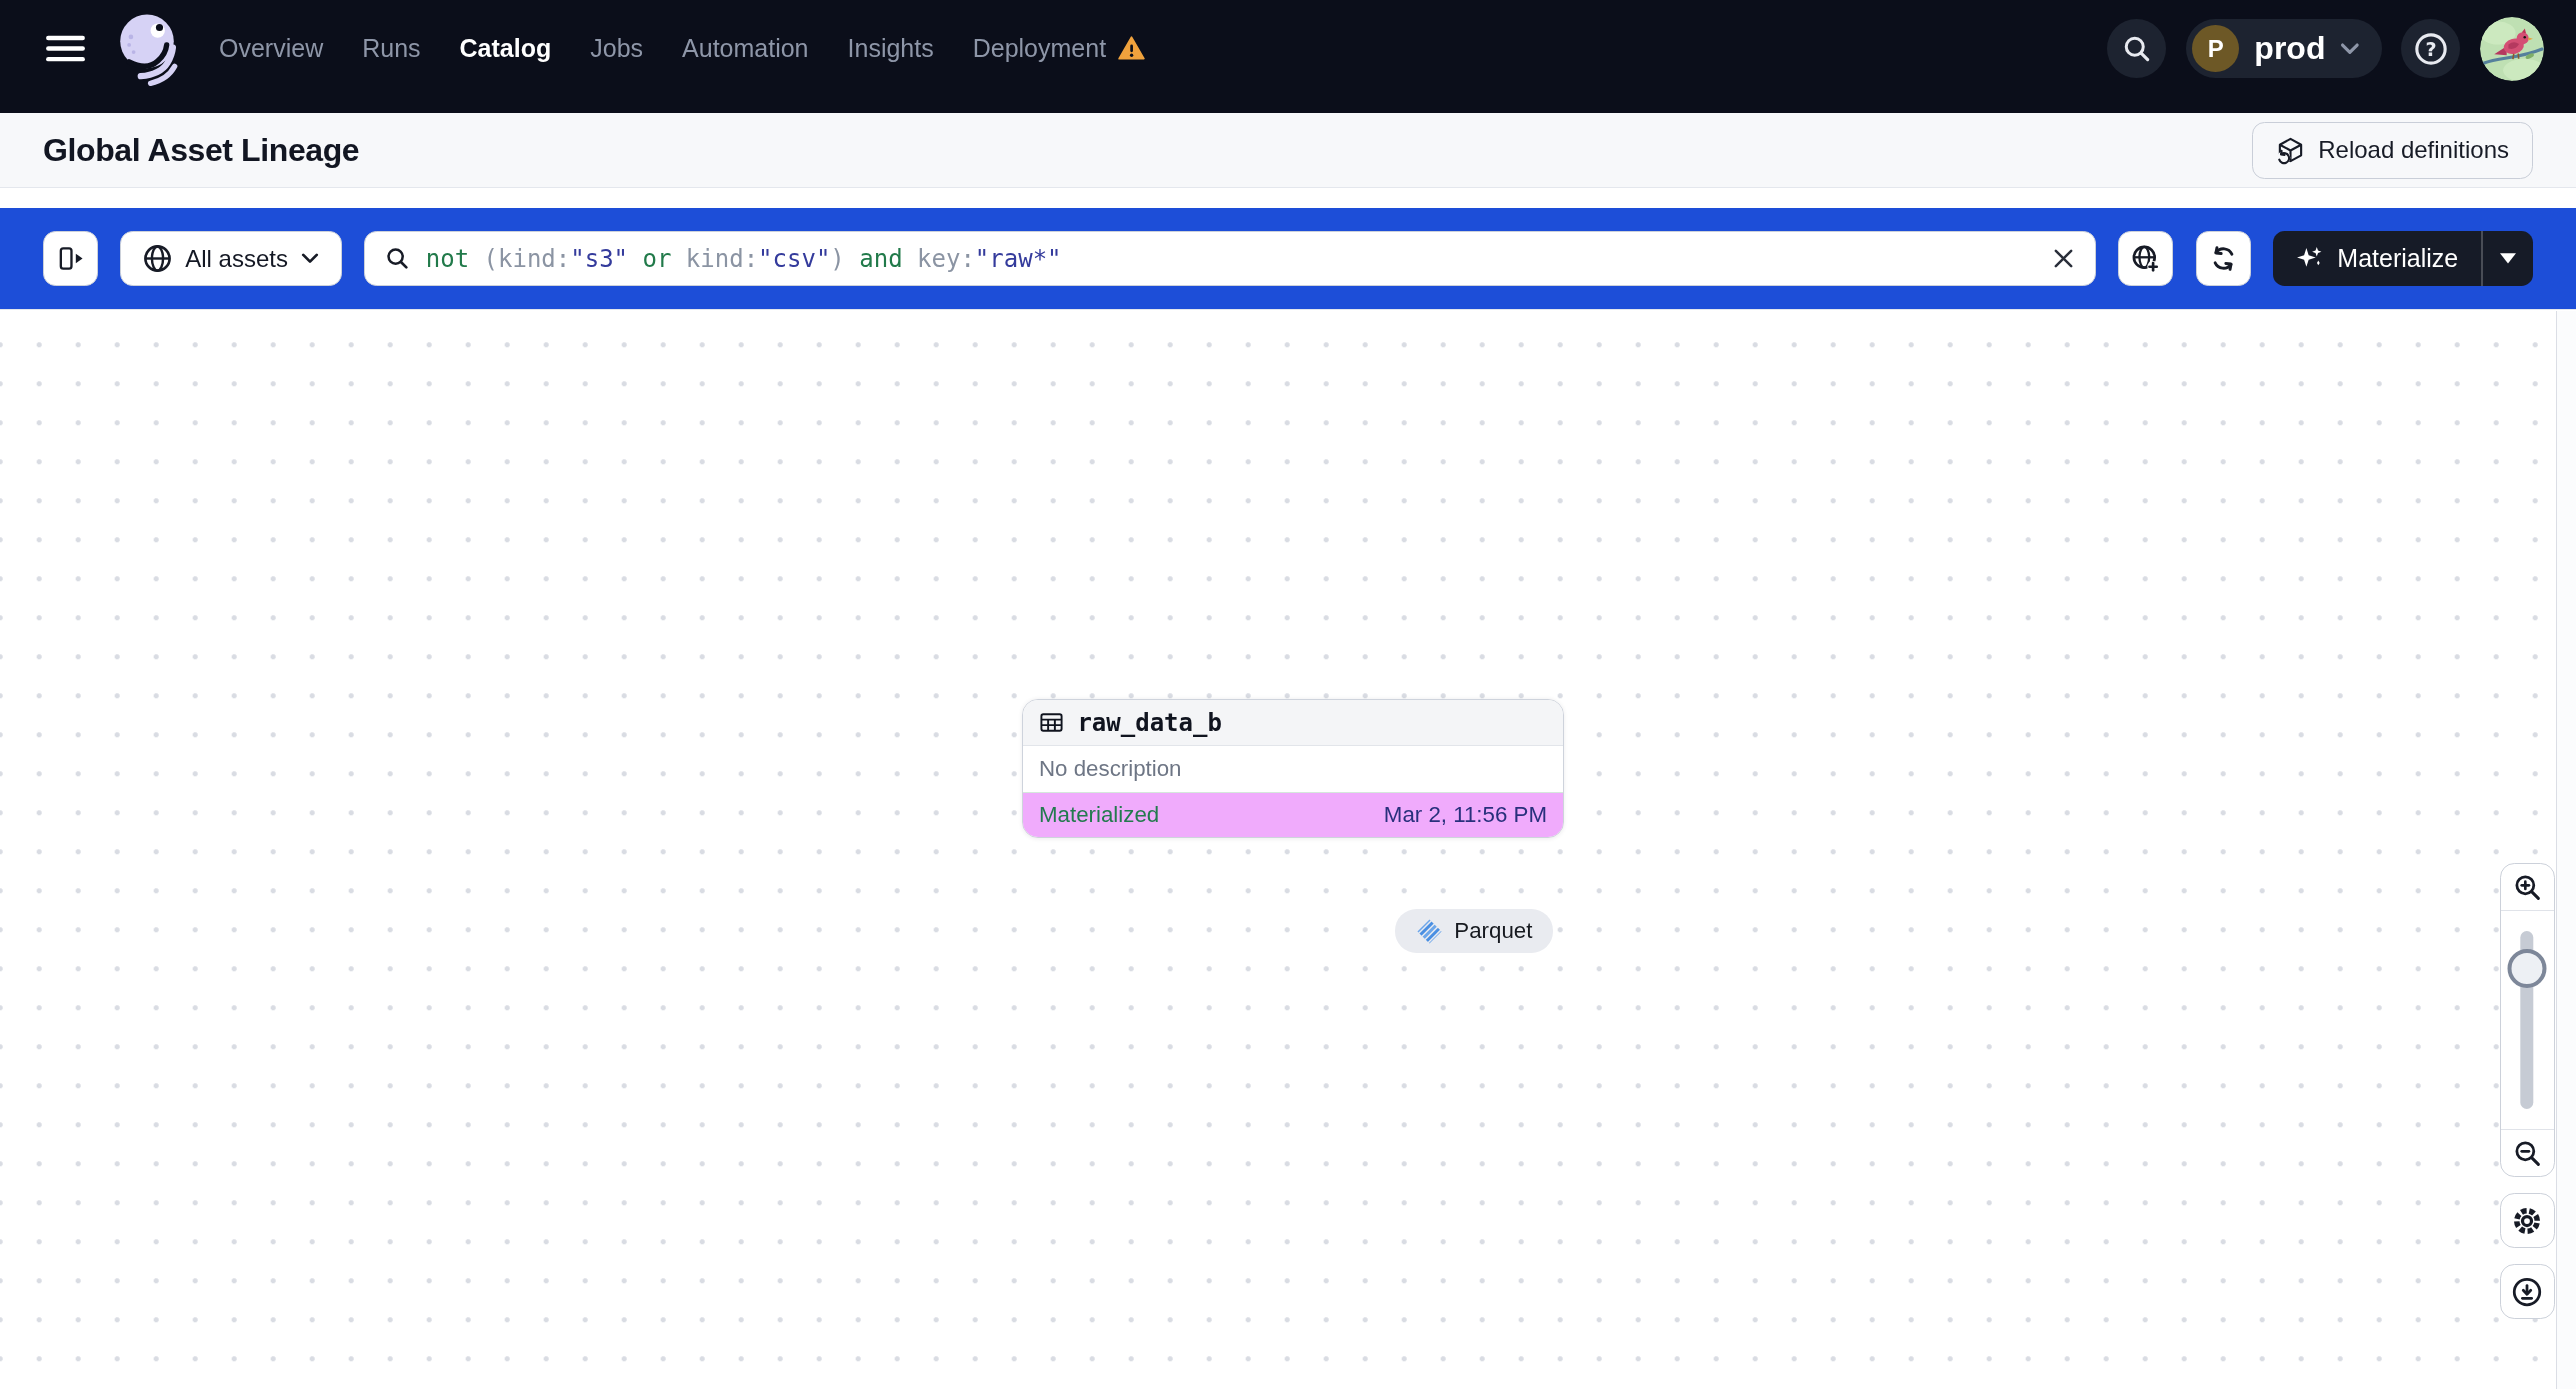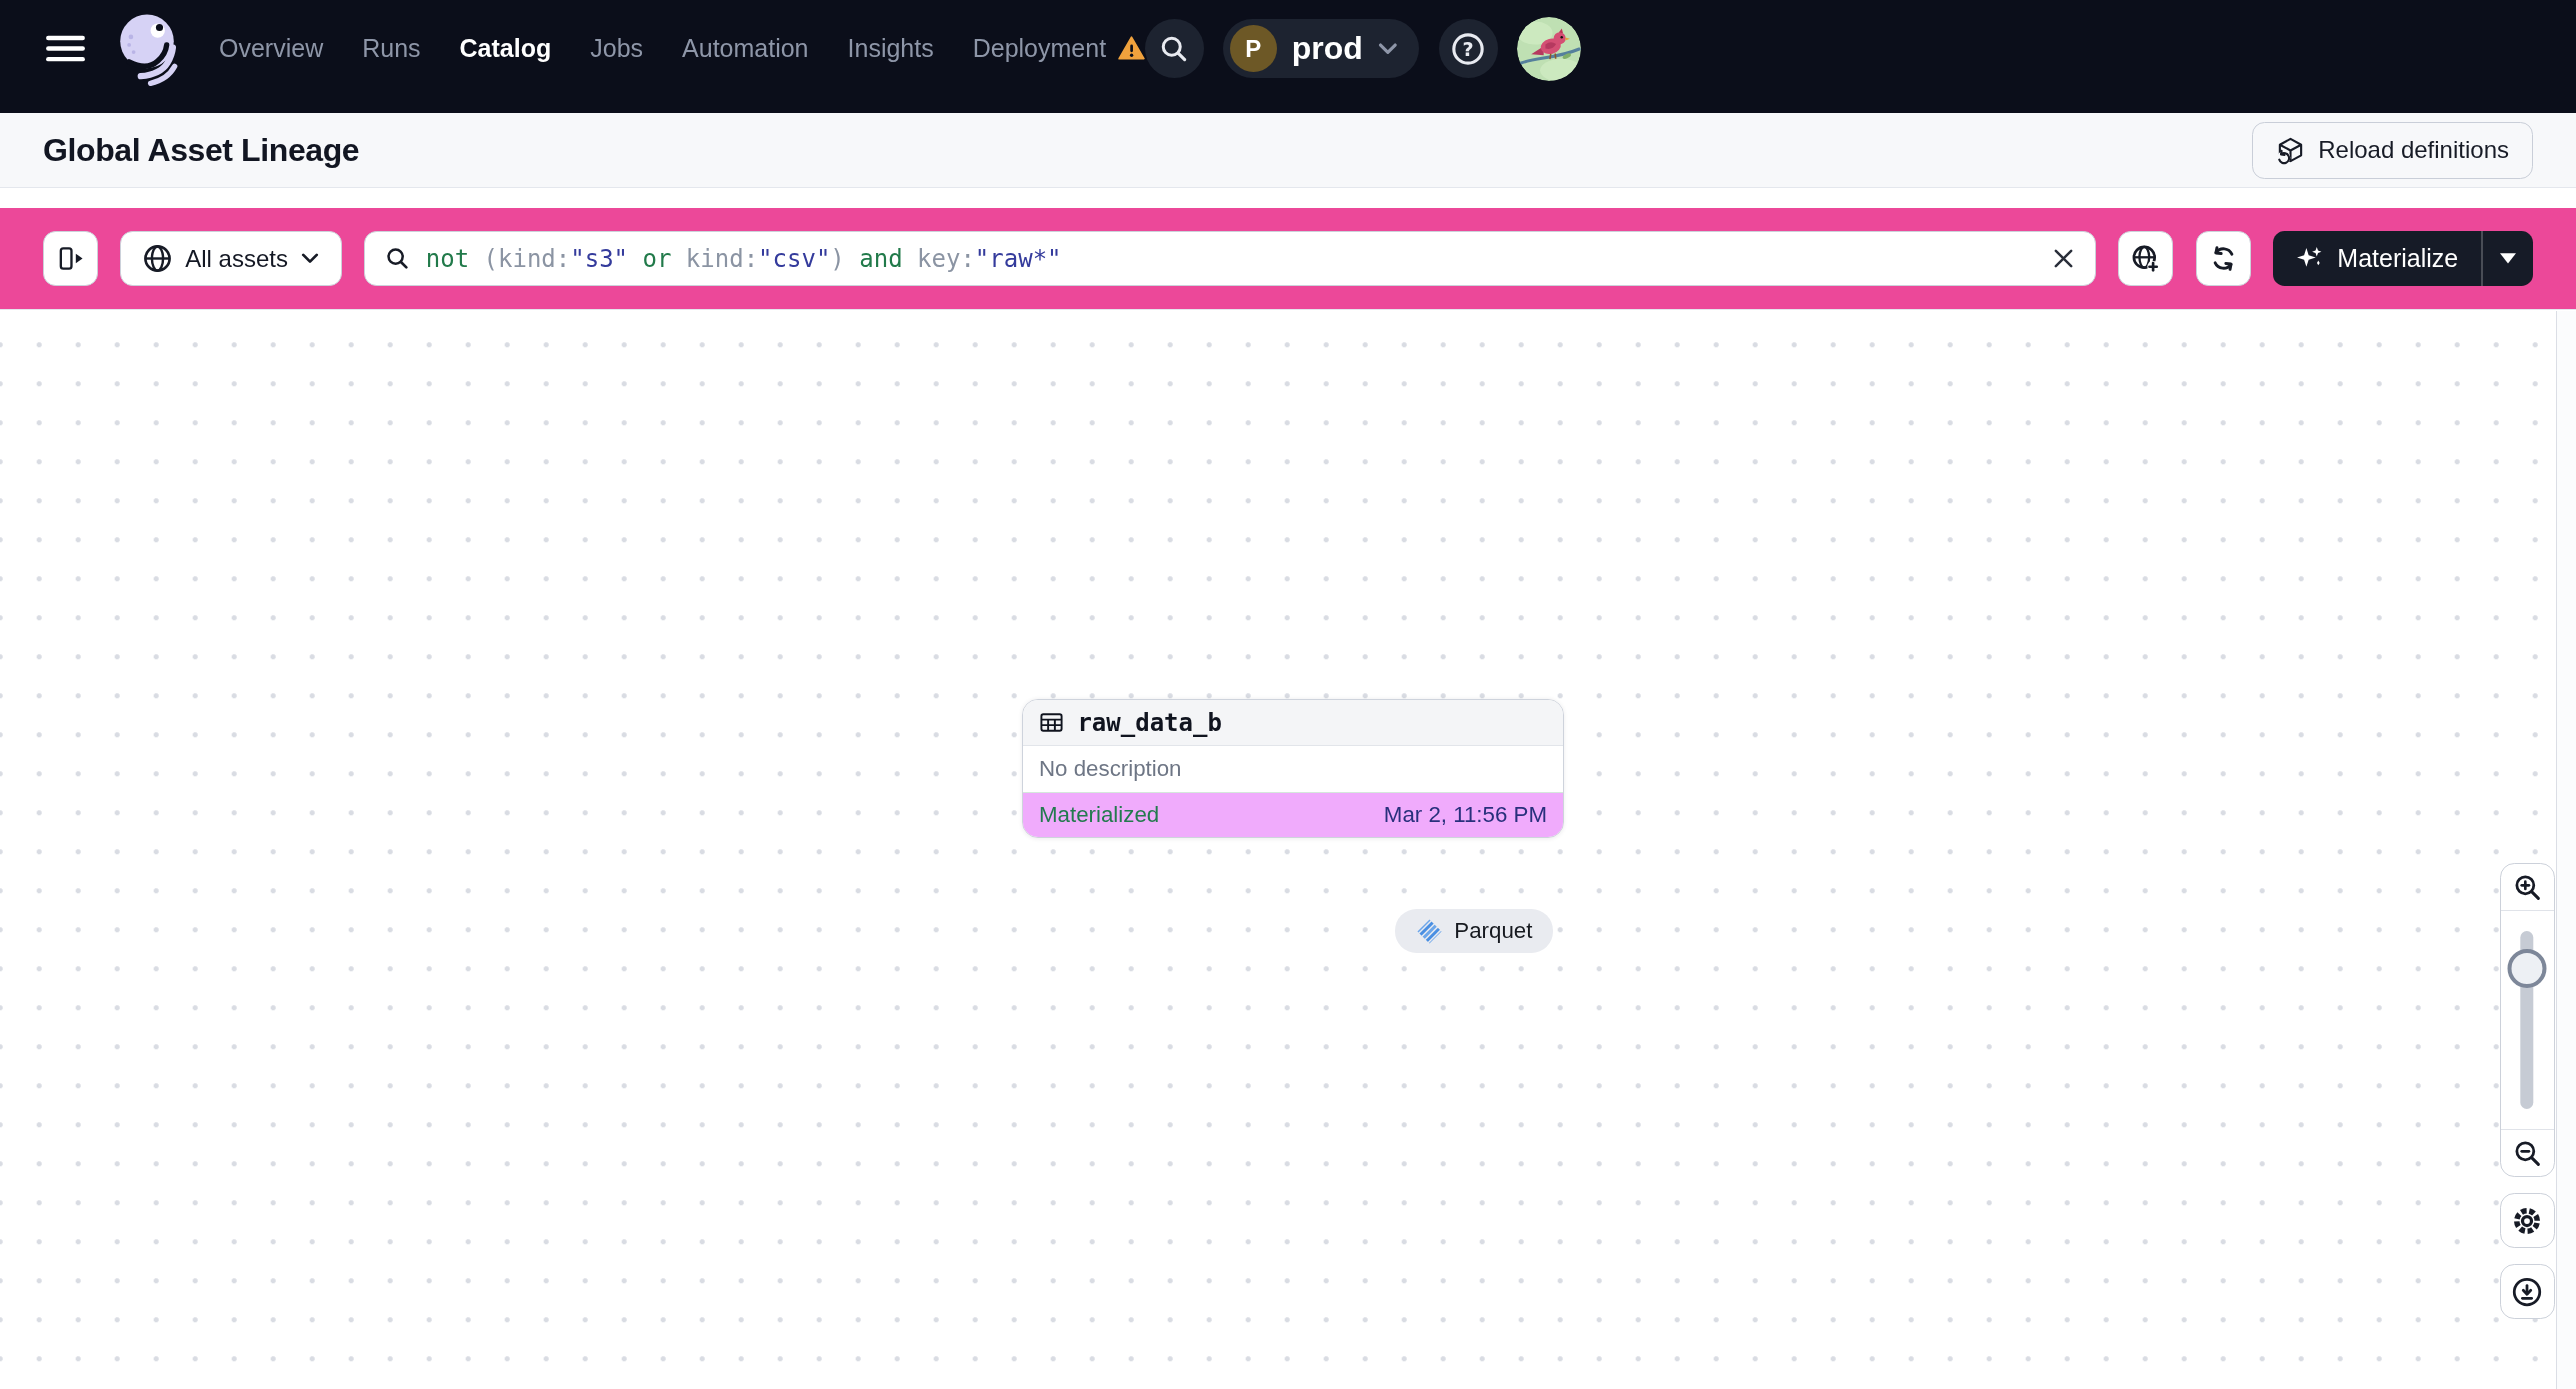--- a/index.html
+++ b/index.html
@@ -8,21 +8,21 @@
     font-family:"Liberation Sans","DejaVu Sans",sans-serif;
     background:#ffffff; position:relative; overflow:hidden;
     color:#141824;
   }
   svg { display:block; }
 
   
   .navbar {
     position:absolute; top:0; left:0; right:0; height:113px;
     background:#0b0e1a;
-    display:flex; align-items:center; 
+    display:flex; align-items:center; justify-content:space-between;
     padding:0 32px 16px 36px;
   }
   .nav-left { display:flex; align-items:center; }
   .hamburger { width:59px; height:59px; display:flex; align-items:center; justify-content:center; cursor:pointer; }
   .logo { margin-left:16px; }
   .nav-links { display:flex; align-items:center; gap:39px; margin-left:36px; }
   .nav-link {
     font-size:25px; color:#8e96a8; font-weight:500; cursor:pointer;
     display:flex; align-items:center; gap:11.6px; white-space:nowrap;
   }
@@ -55,21 +55,21 @@
   .page-title { font-size:32px; font-weight:700; color:#121622; letter-spacing:-0.4px; }
   .reload-btn {
     height:57px; border:1.8px solid #c9ced8; border-radius:12.5px; background:#f7f8fa;
     display:flex; align-items:center; gap:13.4px; padding:0 23px;
     font-size:24px; font-weight:500; color:#171b26; cursor:pointer;
   }
 
   
   .toolbar {
     position:absolute; top:208px; left:0; right:0; height:102px;
-    background:#ec4899; border-bottom:0.9px solid #e3e6ec;
+    background:#1d4ed8; border-bottom:0.9px solid #e3e6ec;
     display:flex; align-items:center; gap:22.3px; padding:0 43px;
   }
   .tb-btn {
     height:55px; border:1.8px solid #ccd1da; border-radius:12.5px; background:#fff;
     display:flex; align-items:center; justify-content:center; gap:13.4px;
     font-size:24px; color:#141824; cursor:pointer; flex:0 0 auto;
   }
   .panel-btn { width:55px; }
   .scope-btn { padding:0 21.5px; font-weight:500; }
   .icon-btn  { width:55px; }

